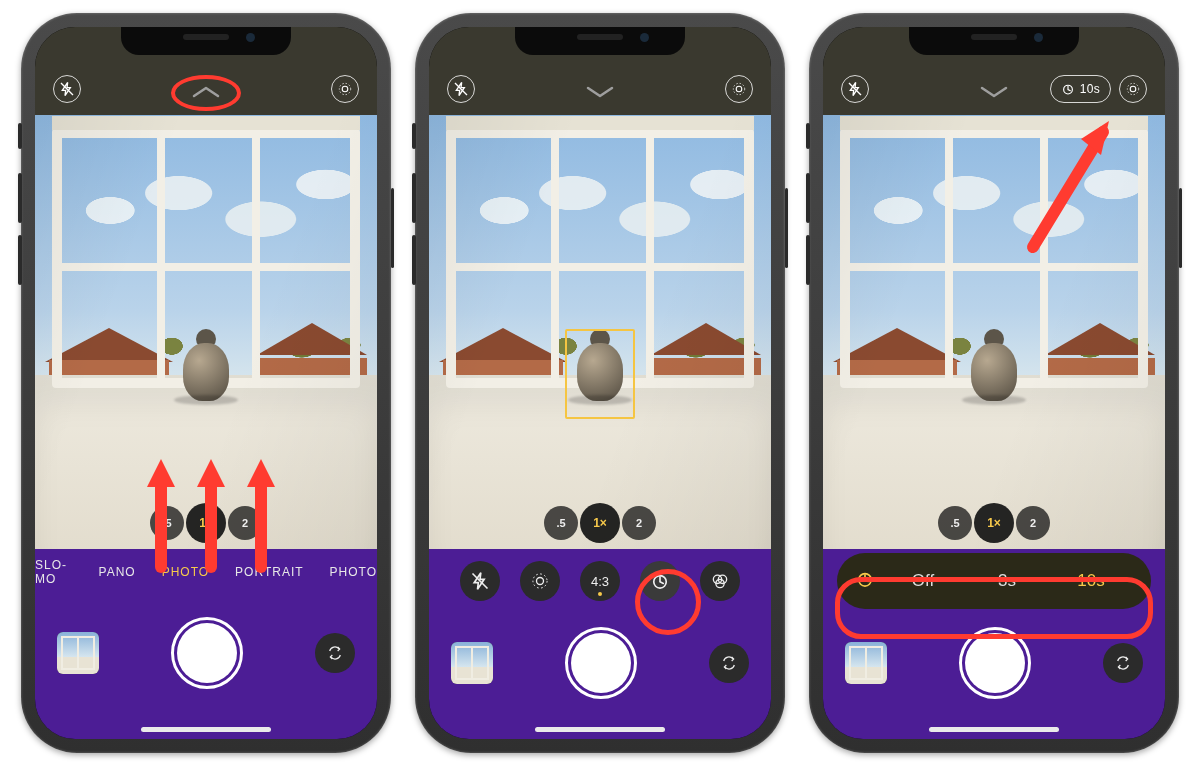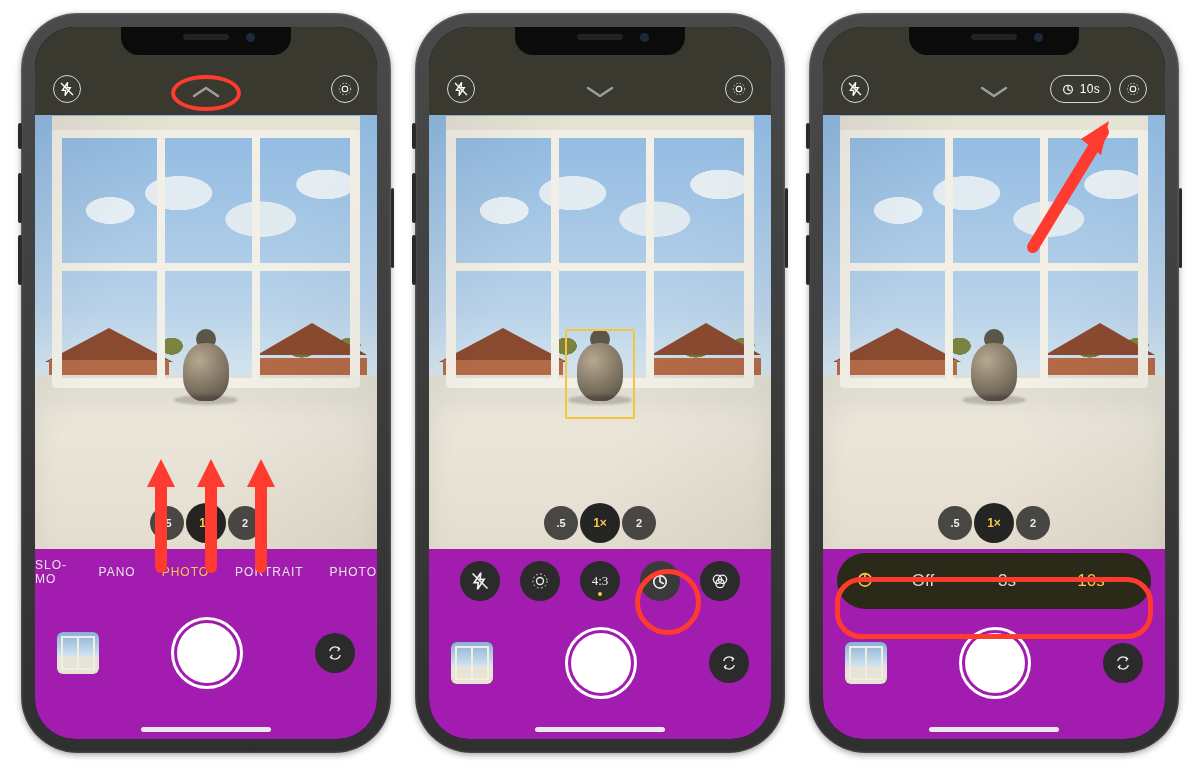--- a/index.html
+++ b/index.html
@@ -97,21 +97,21 @@
     position: absolute; left: 50%; bottom: 12px; transform: translateX(-50%);
     color: #9e9e9e; font-size: 22px; line-height: 1;
   }
   .viewfinder {
     position: absolute; top: 88px; bottom: 190px; left: 0; right: 0;
     overflow: hidden;
     background: #cfd6d2;
   }
   .bottom {
     position: absolute; left: 0; right: 0; bottom: 0; height: 190px;
-    background: #a21caf;
+    background: #4c1d95;
     display: flex; flex-direction: column;
   }
   .home-ind {
     position: absolute; bottom: 7px; left: 50%; transform: translateX(-50%);
     width: 130px; height: 5px; border-radius: 3px; background: #eaeaea;
   }
   
   .scene { width:100%; height:100%; position:relative; }
   .sky { position:absolute; inset:0;
     background: linear-gradient(#8fb9e1 0%, #b9d3ea 45%, #e6efef 70%);
@@ -183,21 +183,21 @@
     background: rgba(20,20,20,.75); color:#eee;
     display:flex; align-items:center; justify-content:center;
     font-size:11px; font-weight:600;
   }
   .zoom .z.sel { background: rgba(20,20,20,.92); color:#f7c94b; width:40px; height:40px; font-size:12px; }
   
   .modes { height:34px; display:flex; align-items:center; justify-content:center; gap:26px;
     color:#e7e7e7; font-size:12px; letter-spacing:1px; margin-top:6px;}
   .modes .mode.sel { color:#f7c94b; }
   
-  .ctrl-row { height:56px; margin-top:4px; display:flex; align-items:center; justify-content:center; gap:20px;font-family:Liberation Serif, serif; }
+  .ctrl-row { height:56px; margin-top:4px; display:flex; align-items:center; justify-content:center; gap:20px; }
   .ctrl { width:40px; height:40px; border-radius:50%;
     background:#2b2b2b; color:#eee; display:flex; align-items:center; justify-content:center; font-size:13px; position:relative;}
   .ctrl svg { width:20px; height:20px; }
   .ctrl .dot { position:absolute; bottom:5px; width:4px; height:4px; border-radius:50%; background:#f7c94b; }
   
   .timer-row { height:56px; margin:4px 14px 0 14px; border-radius:28px;
     background:#2b2918; display:flex; align-items:center; padding:0 18px;
     color:#ddd; font-size:17px; position:relative;}
   .timer-row .ticon { color:#f7c94b; margin-right:6px; }
   .timer-row .opt { flex:1; text-align:center; }

